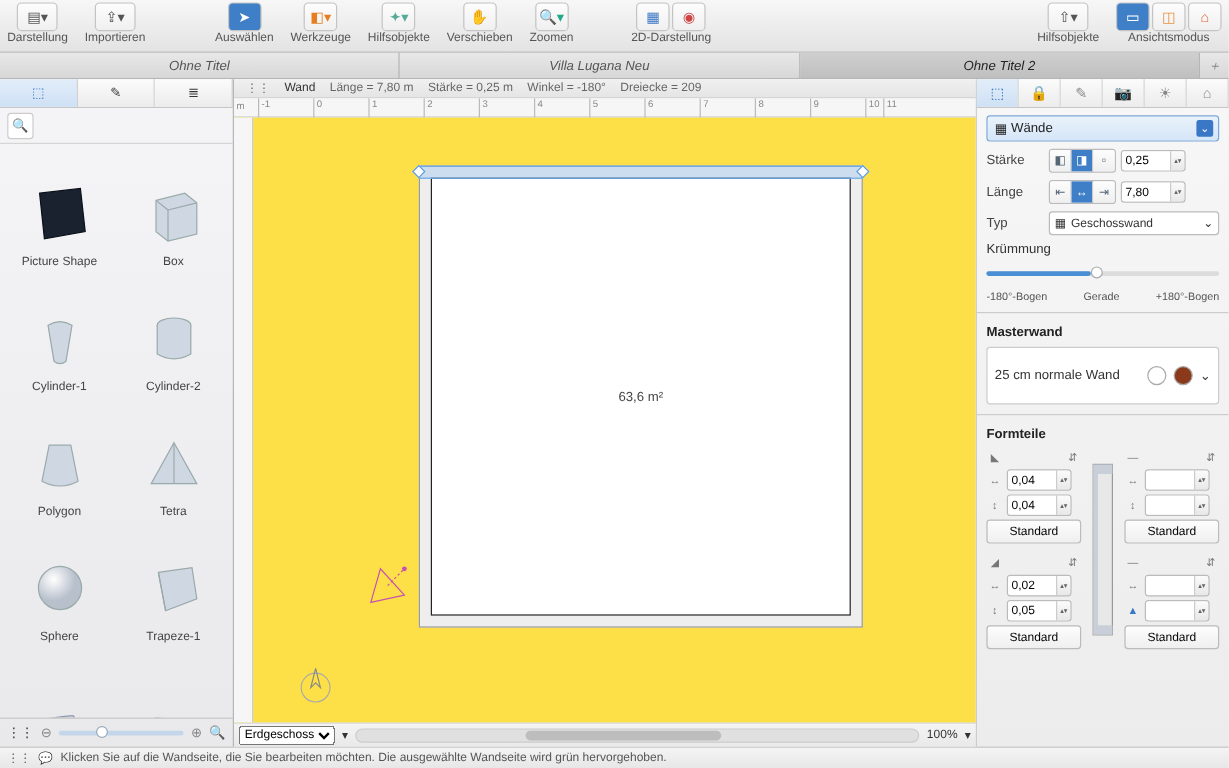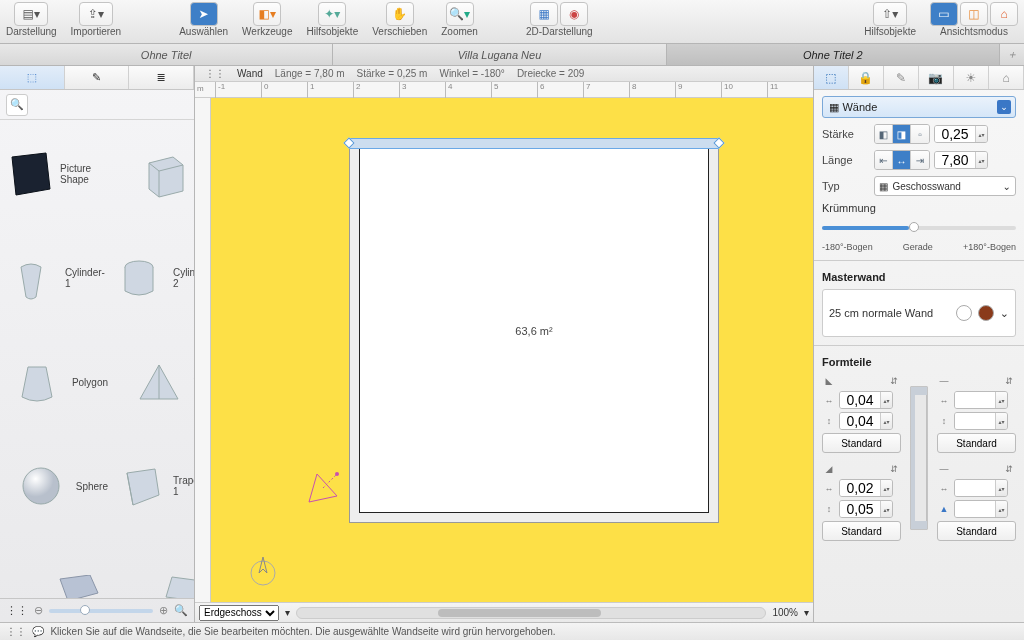--- a/index.html
+++ b/index.html
@@ -16,21 +16,21 @@
 .tab-add { width: 24px; flex: none; display:flex;align-items:center;justify-content:center; color:#888;}
 .main { display: flex; height: 556px; }
 .sidebar-left { width: 195px; background: linear-gradient(#f5f5f7,#e9e9eb); border-right: 1px solid #b6b6b6; display: flex; flex-direction: column; }
 .leftbar-tabs { height: 24px; border-bottom: 1px solid #c6c6c6; display: flex; }
 .leftbar-tab { flex: 1; display:flex;align-items:center;justify-content:center; border-right:1px solid #d0d0d0; background:linear-gradient(#fbfbfb,#ececec); cursor:pointer;}
 .leftbar-tab.active { background: linear-gradient(#e2edf9,#cfe1f5); }
 .left-search { height: 30px; padding: 4px 6px; display: flex; gap: 4px; align-items: center; border-bottom:1px solid #d5d5d5;}
 .left-search select { flex: 1; height: 22px; font-size: 11px; border:1px solid #ccc; border-radius:3px; background:#fff;}
 .search-btn { width: 22px; height: 22px; border: 1px solid #ccc; border-radius: 3px; background: #fff; display:flex;align-items:center;justify-content:center;}
 .shapes-grid { flex: 1; overflow: hidden; padding: 4px; display: grid; grid-template-columns: 1fr 1fr; grid-auto-rows: 100px; gap: 4px; }
-.shape-cell { display: flex; flex-direction: row; align-items: center; justify-content: flex-end; font-size: 10px; color: #444; gap: 6px; cursor:pointer;}
+.shape-cell { display: flex; flex-direction: column; align-items: center; justify-content: flex-end; font-size: 10px; color: #444; gap: 6px; cursor:pointer;}
 .shape-thumb { width: 58px; height: 58px; display:flex; align-items:center; justify-content:center; }
 .left-footer { height: 24px; border-top: 1px solid #c6c6c6; display: flex; align-items: center; padding: 0 6px; gap: 6px; }
 .zoom-slider { flex:1; height:4px; background:#c3d6ea; border-radius:2px; position:relative;}
 .zoom-slider .knob{width:10px;height:10px;background:#fff;border:1px solid #9ab;border-radius:50%;position:absolute;top:-4px;left:30%;}
 .canvas-area { flex: 1; background: #fff; display: flex; flex-direction: column; border-right: 1px solid #b6b6b6; }
 .canvas-info { height: 16px; background: linear-gradient(#f0f0f0,#e5e5e5); border-bottom: 1px solid #ccc; font-size: 10px; color:#666; display:flex; align-items:center; gap:12px; padding:0 10px;}
 .canvas-info span.label{color:#333;}
 .ruler-h { height: 16px; background:#f6f6f6; border-bottom:1px solid #ccc; position:relative; font-size:8px; color:#888;}
 .ruler-h .tick{position:absolute;top:0;height:16px;border-left:1px solid #bbb;padding-left:2px;}
 .canvas-body { flex:1; display:flex; position:relative; background:#fde047;}
@@ -55,21 +55,21 @@
 .right-body{flex:1;overflow:hidden;padding:6px 8px;display:flex;flex-direction:column;gap:6px;font-size:11px;color:#333;}
 .blue-select{width:100%;height:22px;border:1px solid #7aa8d8;background:linear-gradient(#eaf2fb,#d5e6f8);border-radius:3px;display:flex;align-items:center;padding:0 6px;color:#222;position:relative;}
 .blue-select .arrow{position:absolute;right:4px;top:3px;width:14px;height:14px;background:#3a77c6;border-radius:2px;color:#fff;display:flex;align-items:center;justify-content:center;font-size:9px;}
 .row{display:flex;align-items:center;gap:4px;}
 .row .lbl{width:48px;color:#444;}
 .seg{display:flex;border:1px solid #bbb;border-radius:3px;overflow:hidden;}
 .seg .s{width:18px;height:18px;display:flex;align-items:center;justify-content:center;background:linear-gradient(#fdfdfd,#efefef);border-right:1px solid #ccc;font-size:10px;color:#567;cursor:pointer;}
 .seg .s:last-child{border-right:none;}
 .seg .s.on{background:#3e7fc7;color:#fff;}
 .numbox{display:flex;border:1px solid #bbb;border-radius:3px;overflow:hidden;height:18px;}
-.numbox input{width:40px;border:none;font-size:14px;padding:0 3px;text-align:center;}
+.numbox input{width:40px;border:none;font-size:10px;padding:0 3px;text-align:left;}
 .numbox .spin{width:12px;background:linear-gradient(#fbfbfb,#e8e8e8);border-left:1px solid #ccc;display:flex;flex-direction:column;font-size:6px;color:#666;align-items:center;justify-content:center;}
 .typ-sel{flex:1;height:20px;border:1px solid #bbb;border-radius:3px;background:#fff;display:flex;align-items:center;padding:0 4px;gap:4px;font-size:10px;}
 .section-title{font-weight:bold;color:#222;margin-top:2px;}
 .hr{height:1px;background:#ccc;margin:2px -8px;}
 .slider{height:4px;background:#dcdcdc;border-radius:2px;position:relative;margin:6px 0;}
 .slider .fill{position:absolute;left:0;top:0;bottom:0;width:45%;background:#4a8fd6;border-radius:2px;}
 .slider .kn{position:absolute;left:45%;top:-4px;width:10px;height:10px;background:#fff;border:1px solid #aaa;border-radius:50%;}
 .slider-labels{display:flex;justify-content:space-between;font-size:9px;color:#555;}
 .master-box{height:48px;border:1px solid #ccc;border-radius:3px;background:#fff;display:flex;align-items:center;padding:0 6px;gap:6px;}
 .swatch{width:16px;height:16px;border-radius:50%;border:1px solid #aaa;}
@@ -291,21 +291,21 @@
         <div class="tick" style="left: 112px;">1</div>
         <div class="tick" style="left: 158px;">2</div>
         <div class="tick" style="left: 204px;">3</div>
         <div class="tick" style="left: 250px;">4</div>
         <div class="tick" style="left: 296px;">5</div>
         <div class="tick" style="left: 342px;">6</div>
         <div class="tick" style="left: 388px;">7</div>
         <div class="tick" style="left: 434px;">8</div>
         <div class="tick" style="left: 480px;">9</div>
         <div class="tick" style="left: 526px;">10</div>
-        <div class="tick" style="left: 572px;">11</div>
+        <div class="tick" style="left: 541px;">11</div>
       </div>
     <div class="canvas-body">
       <div class="ruler-v"></div>
       <div class="drawing">
         <div class="room">
           <div class="wall-outer"></div>
           <div class="wall-inner"></div>
           <div class="wall-sel"></div>
           <div class="handle" style="left:-4px;top:1px"></div>
           <div class="handle" style="right:-4px;top:1px"></div>

